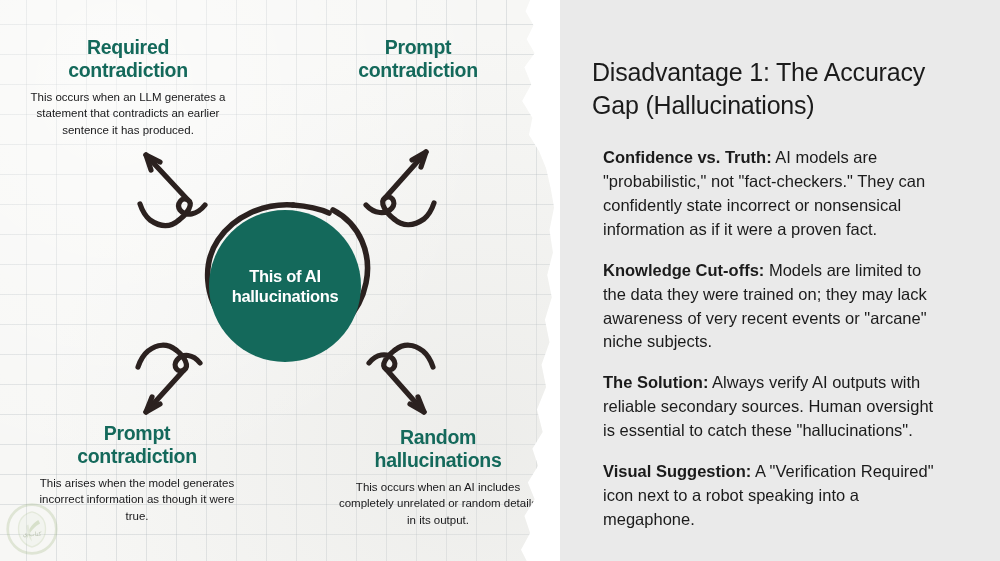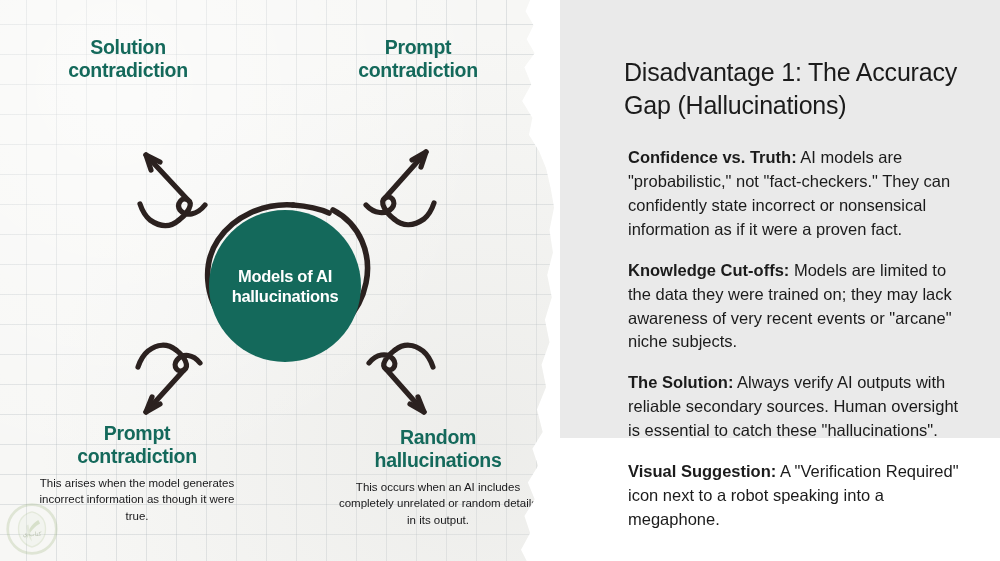--- a/index.html
+++ b/index.html
@@ -22,41 +22,41 @@
     background: #ffffff;
     overflow: hidden;
   }
 
   
   #right-panel {
     position: absolute;
     left: 560px;
     top: 0;
     width: 440px;
-    height: 438px;
+    height: 561px;
     background: #eaeaea;
     box-sizing: border-box;
-    padding: 56px 34px 20px 64px;
+    padding: 56px 34px 20px 32px;
   }
   #right-panel .panel-title {
     font-family: "Liberation Sans", sans-serif;
     font-size: 25px;
     line-height: 1.32;
     font-weight: 400;
     color: #1b1b1b;
     letter-spacing: -0.2px;
     margin: 0 0 24px 0;
     max-width: 340px;
   }
   #right-panel .para {
     font-family: "Liberation Sans", sans-serif;
     font-size: 16.5px;
     line-height: 1.45;
     color: #1b1b1b;
-    margin: 0 0 17px 4px;
+    margin: 0 0 17px 11px;
     max-width: 336px;
   }
   #right-panel .para b {
     font-weight: 700;
   }
 
   
   #infographic {
     position: absolute;
     left: 0;
@@ -235,28 +235,29 @@
       </g>
     </svg>
 
     <div id="center-node">
       <svg id="center-ring" viewBox="0 0 184 180" xmlns="http://www.w3.org/2000/svg">
         <path d="M139,14 C166,28 178,58 172,87 C166,117 142,142 112,149 C82,156 49,146 30,124 C11,102 8,68 24,44 C40,20 70,7 99,9" fill="none" stroke="#2b211f" stroke-width="5.6" stroke-linecap="round"></path>
         <path d="M99,9 C112,10 124,12 135,17" fill="none" stroke="#2b211f" stroke-width="5.6" stroke-linecap="round"></path>
         <path d="M44,136 C60,151 84,158 106,155" fill="none" stroke="#2b211f" stroke-width="5.2" stroke-linecap="round"></path>
       </svg>
       <div id="center-disc">
-        <div id="center-label">Models of AI
+        <div id="center-label">This of AI
 hallucinations</div>
       </div>
     </div>
 
     <div class="node" id="node-sentence">
-      <p class="node-title" style="white-space:pre-line">Solution
+      <p class="node-title" style="white-space:pre-line">Required
 contradiction</p>
+      <p class="node-desc">This occurs when an LLM generates a statement that contradicts an earlier sentence it has produced.</p>
     </div>
 
     <div class="node" id="node-prompt">
       <p class="node-title" style="white-space:pre-line">Prompt
 contradiction</p>
     </div>
 
     <div class="node" id="node-factual">
       <p class="node-title" style="white-space:pre-line">Prompt
 contradiction</p>

